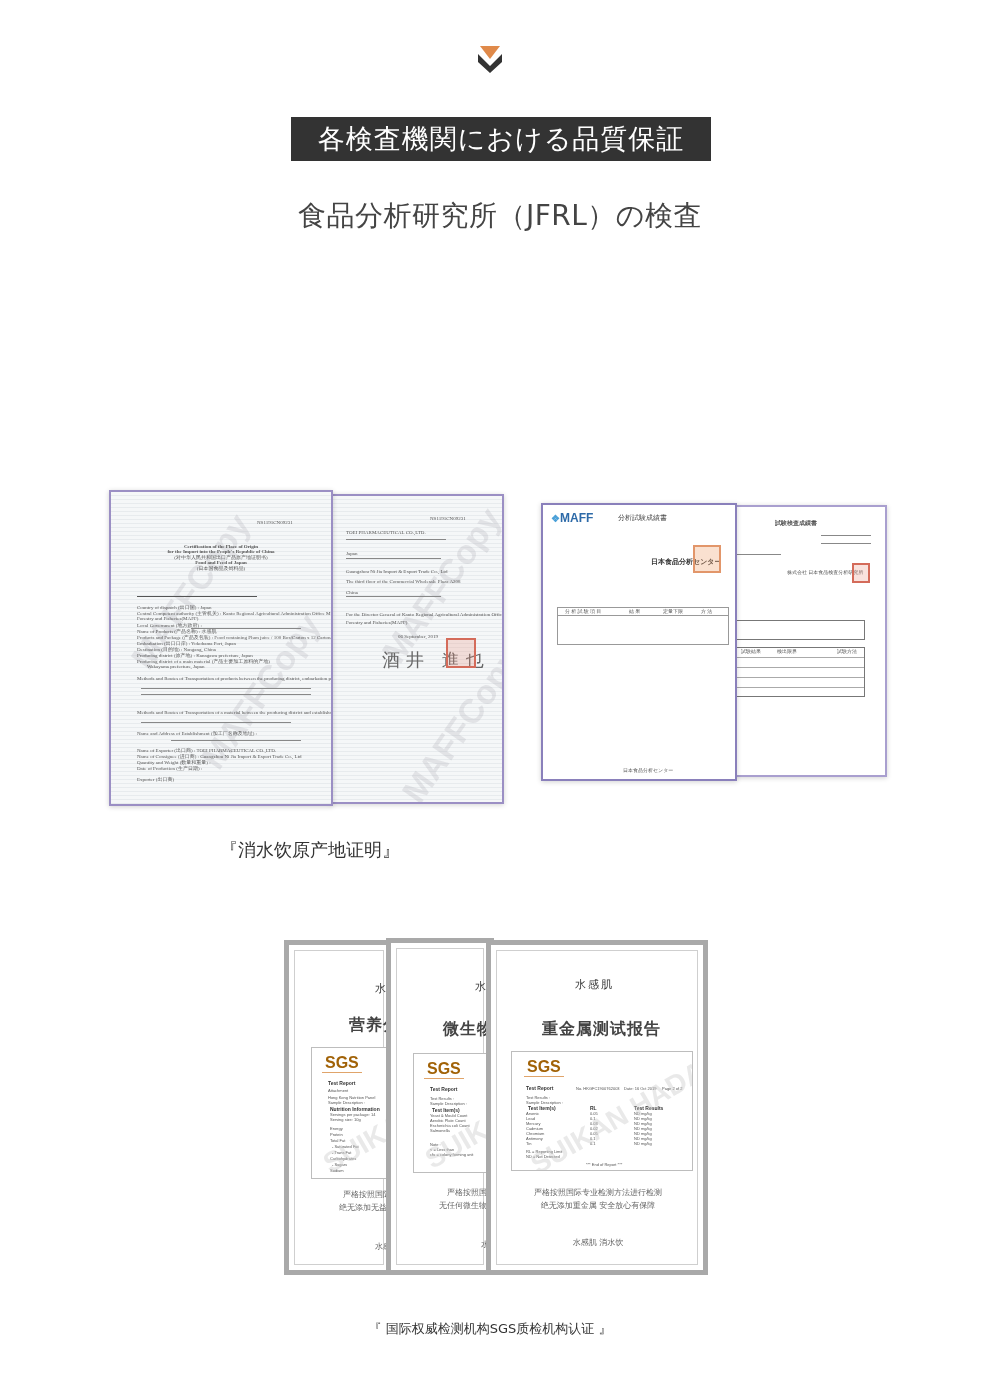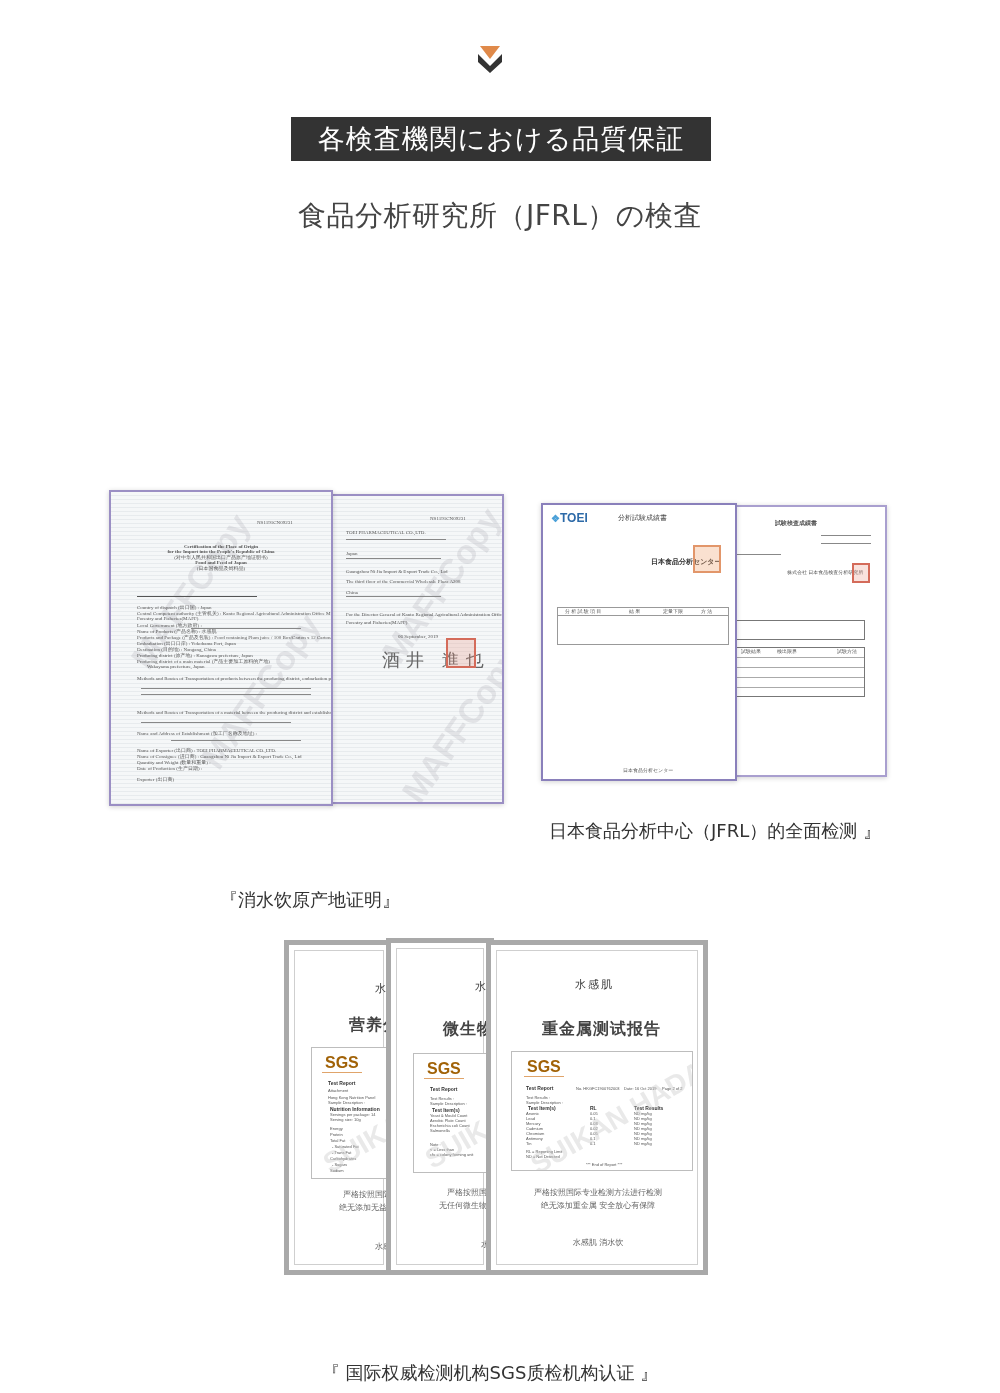--- a/index.html
+++ b/index.html
@@ -111,57 +111,56 @@
     <div class="tline" style="left:30px; top:230px; width:150px;"></div>
     <div class="tiny" style="left:26px; top:238px;">Name and Address of Establishment (加工厂名称及地址) :</div>
     <div class="tline" style="left:60px; top:248px; width:130px;"></div>
     <div class="tiny" style="left:26px; top:255px;">Name of Exporter (出口商) : TOEI PHARMACEUTICAL CO.,LTD.</div>
     <div class="tiny" style="left:26px; top:261px;">Name of Consignee (进口商) : Guangzhou Ni Jia Import &amp; Export Trade Co., Ltd</div>
     <div class="tiny" style="left:26px; top:267px;">Quantity and Weight (数量和重量) :</div>
     <div class="tiny" style="left:26px; top:273px;">Date of Production (生产日期) :</div>
     <div class="tiny" style="left:26px; top:284px;">Exporter (出口商)</div>
   </div>
 </div>
-<div class="caption" style="left:190px; top:887px; width:240px;">『消水饮原产地证明』</div>
+<div class="caption" style="left:190px; top:837px; width:240px;">『消水饮原产地证明』</div>
 
 <div>
 
   <div class="doc white" style="left:735px; top:505px; width:152px; height:272px; border-color:#a99fcf;">
     <div class="tiny" style="left:38px; top:12px; font-weight:bold; font-size:6px;">試験検査成績書</div>
     <div class="tline" style="left:84px; top:28px; width:50px;"></div>
     <div class="tline" style="left:84px; top:36px; width:50px;"></div>
     <div class="tline" style="left:0; top:47px; width:44px;"></div>
     <div class="tiny" style="left:50px; top:62px;">株式会社 日本食品検査分析研究所</div>
     <div class="stamp" style="left:115px; top:56px; width:18px; height:20px;"></div>
     <div style="position:absolute; left:0; top:113px; width:128px; height:20px; border:1px solid #777; border-left:none;"></div>
     <div style="position:absolute; left:0; top:140px; width:128px; height:50px; border:1px solid #777; border-left:none;
       background: repeating-linear-gradient(180deg, transparent 0, transparent 9px, #aaa 9px, #aaa 10px);"></div>
     <div class="tiny" style="left:4px; top:141px;">試験結果</div>
     <div class="tiny" style="left:40px; top:141px;">検出限界</div>
     <div class="tiny" style="left:100px; top:141px;">試験方法</div>
   </div>
 
   <div class="doc white" style="left:541px; top:503px; width:196px; height:278px; border-color:#8a80bb;">
     <div style="position:absolute; left:8px; top:6px; font-family:'Liberation Sans',sans-serif; font-weight:bold; font-size:12px; color:#2d6aa8;">
-      <span style="color:#4aa0d8; font-size:10px;">❖</span><span>TOEI</span>
+      <span style="color:#4aa0d8; font-size:10px;">❖</span><span>MAFF</span>
     </div>
     <div class="tiny" style="left:75px; top:8px; font-size:7px; color:#444;">分析試験成績書</div>
     <div class="tiny" style="left:108px; top:52px; font-size:7px; font-weight:bold; color:#333;">日本食品分析センター</div>
     <div class="stamp orange" style="left:150px; top:40px; width:28px; height:28px;"></div>
     <div style="position:absolute; left:14px; top:102px; width:172px; height:38px; border:1px solid #999;"></div>
     <div style="position:absolute; left:14px; top:110px; width:172px; height:1px; background:#999;"></div>
     <div class="tiny" style="left:22px; top:103px;">分 析 試 験 項 目</div>
     <div class="tiny" style="left:86px; top:103px;">結 果</div>
     <div class="tiny" style="left:120px; top:103px;">定量下限</div>
     <div class="tiny" style="left:158px; top:103px;">方 法</div>
     <div class="tiny" style="left:80px; top:262px;">日本食品分析センター</div>
   </div>
 </div>
 <div class="caption" style="left:520px; top:818px; width:390px;">
-  <div>日本食品分析中心（JFRL）的全面检测 』</div>
 </div>
 
 <div>
 
   <div class="sgs-card" style="left:284px; top:940px; width:110px; height:335px;">
     <div class="sgs-inner">
       <div class="brand" style="left:80px; top:30px;">水感肌</div>
       <div class="sgs-title" style="left:54px; top:64px;">营养分</div>
       <div class="report" style="left:16px; top:96px; width:100px; height:132px;">
         <div class="sgs-logo" style="left:10px; top:6px;">SGS</div>
@@ -253,13 +252,13 @@
         <div class="rtiny" style="left:14px; top:102px;">ND = Not Detected</div>
         <div class="rtiny" style="left:74px; top:110px;">*** End of Report ***</div>
         <div class="sgs-wm" style="left:8px; top:50px;">SUIKAN HADA</div>
       </div>
       <div class="sgs-desc" style="left:0; width:202px; top:236px;">严格按照国际专业检测方法进行检测</div>
       <div class="sgs-desc" style="left:0; width:202px; top:249px;">绝无添加重金属 安全放心有保障</div>
       <div class="sgs-foot" style="left:0; width:202px; text-align:center; top:286px;">水感肌 消水饮</div>
     </div>
   </div>
 </div>
-<div class="caption" style="left:280px; top:1360px; width:420px; font-size:18px;">『 国际权威检测机构SGS质检机构认证 』</div>
+<div class="caption" style="left:280px; top:1316px; width:420px; font-size:13px;">『 国际权威检测机构SGS质检机构认证 』</div>
 
 </body></html>

